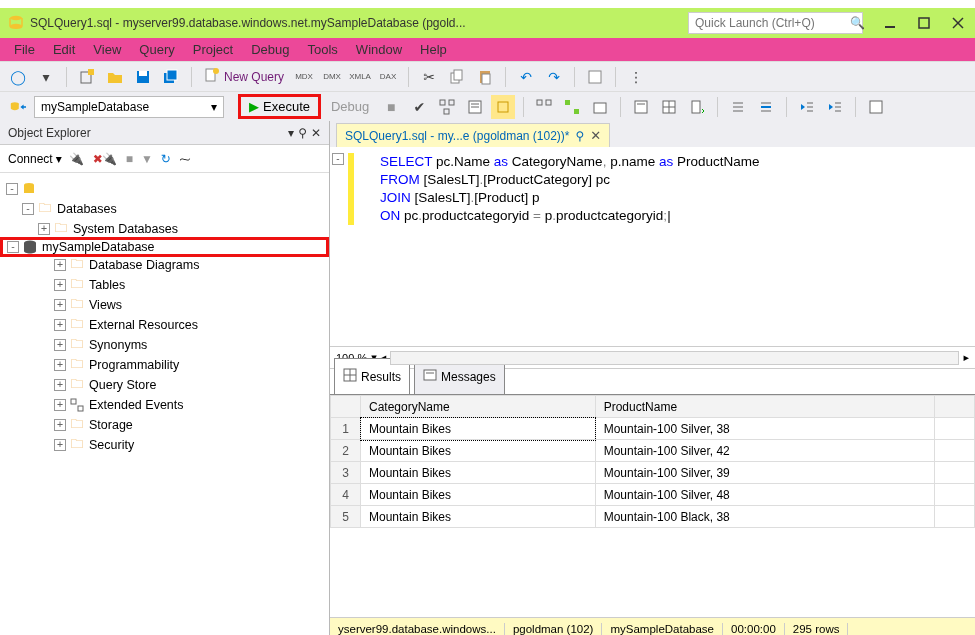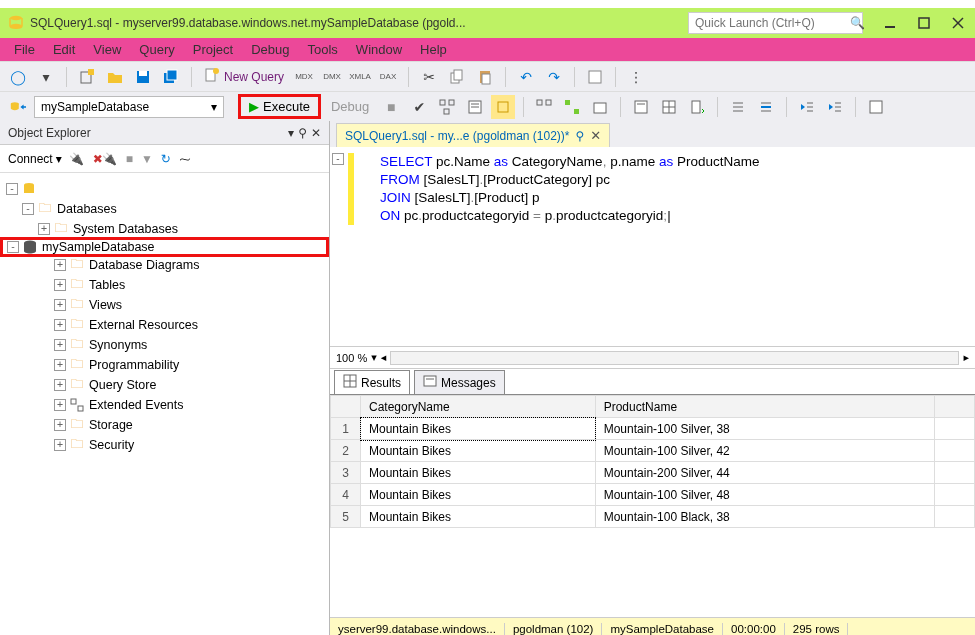--- a/index.html
+++ b/index.html
@@ -45,21 +45,21 @@
 .tab .close { color: #555; font-size: 13px; }
 .code { flex: 0 0 auto; background: #fff; padding: 6px 10px; font-family: Consolas, monospace; font-size: 13.5px; line-height: 18px; border-bottom: 1px solid #ccc; height: 200px; position: relative; }
 .code .outline { position: absolute; left: 2px; top: 6px; width: 12px; height: 12px; border: 1px solid #999; font-size: 10px; text-align: center; line-height: 10px; color: #666; }
 .code .yellowbar { position: absolute; left: 18px; top: 6px; width: 6px; height: 72px; background: #ffeb3b; }
 .code pre { margin-left: 40px; white-space: pre; }
 .kw { color: #0000ff; }
 .gray { color: #808080; }
 .zoom { height: 22px; display: flex; align-items: center; padding: 0 6px; gap: 4px; font-size: 11px; border-bottom: 1px solid #ccc; }
 .zoom .track { flex: 1; height: 14px; background: #f3f3f3; border: 1px solid #ccc; position: relative; }
 .result-tabs { height: 26px; display: flex; align-items: flex-end; border-bottom: 1px solid #888; }
-.rtab { height: 24px; border: 1px solid #888; border-bottom: none; display: flex; align-items: center; padding: 0 8px; gap: 4px; font-size: 12px; background: #fff; cursor: pointer; margin-left: 4px; }
+.rtab { height: 36px; border: 1px solid #888; border-bottom: none; display: flex; align-items: center; padding: 0 8px; gap: 4px; font-size: 12px; background: #fff; cursor: pointer; margin-left: 4px; }
 .rtab.inactive { background: #eeeef2; }
 .grid { flex: 1; overflow: auto; font-size: 12px; }
 .grid table { border-collapse: collapse; width: 100%; }
 .grid th, .grid td { border: 1px solid #ddd; padding: 3px 8px; text-align: left; height: 22px; font-weight: normal; }
 .grid th { background: #f3f3f3; }
 .grid td.rownum { background: #f3f3f3; width: 30px; text-align: center; color: #555; }
 .statusbar-yellow { height: 22px; background: #fffac2; border-top: 1px solid #ccc; display: flex; align-items: center; font-size: 11.5px; }
 .statusbar-yellow span { padding: 0 8px; border-right: 1px solid #ccc; }
 .statusbar-blue { height: 24px; background: #0078d4; color: #fff; display: flex; align-items: center; font-size: 12px; padding: 0 10px; }
 </style>
@@ -466,21 +466,21 @@
             </tr>
         <tr>
               <td class="rownum">2</td>
               <td>Mountain Bikes</td>
               <td>Mountain-100 Silver, 42</td>
               <td></td>
             </tr>
         <tr>
               <td class="rownum">3</td>
               <td>Mountain Bikes</td>
-              <td>Mountain-200 Silver, 44</td>
+              <td>Mountain-100 Silver, 39</td>
               <td></td>
             </tr>
         <tr>
               <td class="rownum">4</td>
               <td>Mountain Bikes</td>
               <td>Mountain-100 Silver, 48</td>
               <td></td>
             </tr>
         <tr>
               <td class="rownum">5</td>

